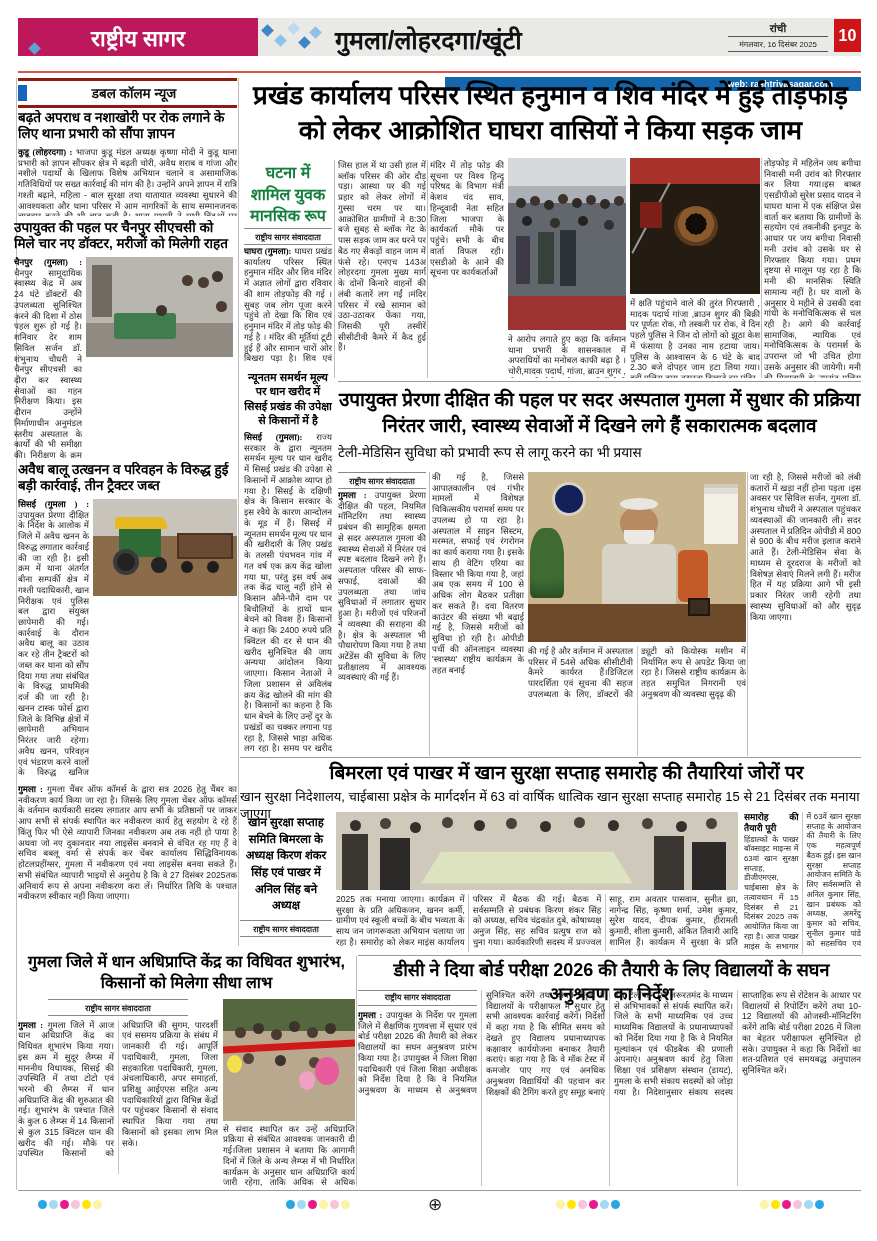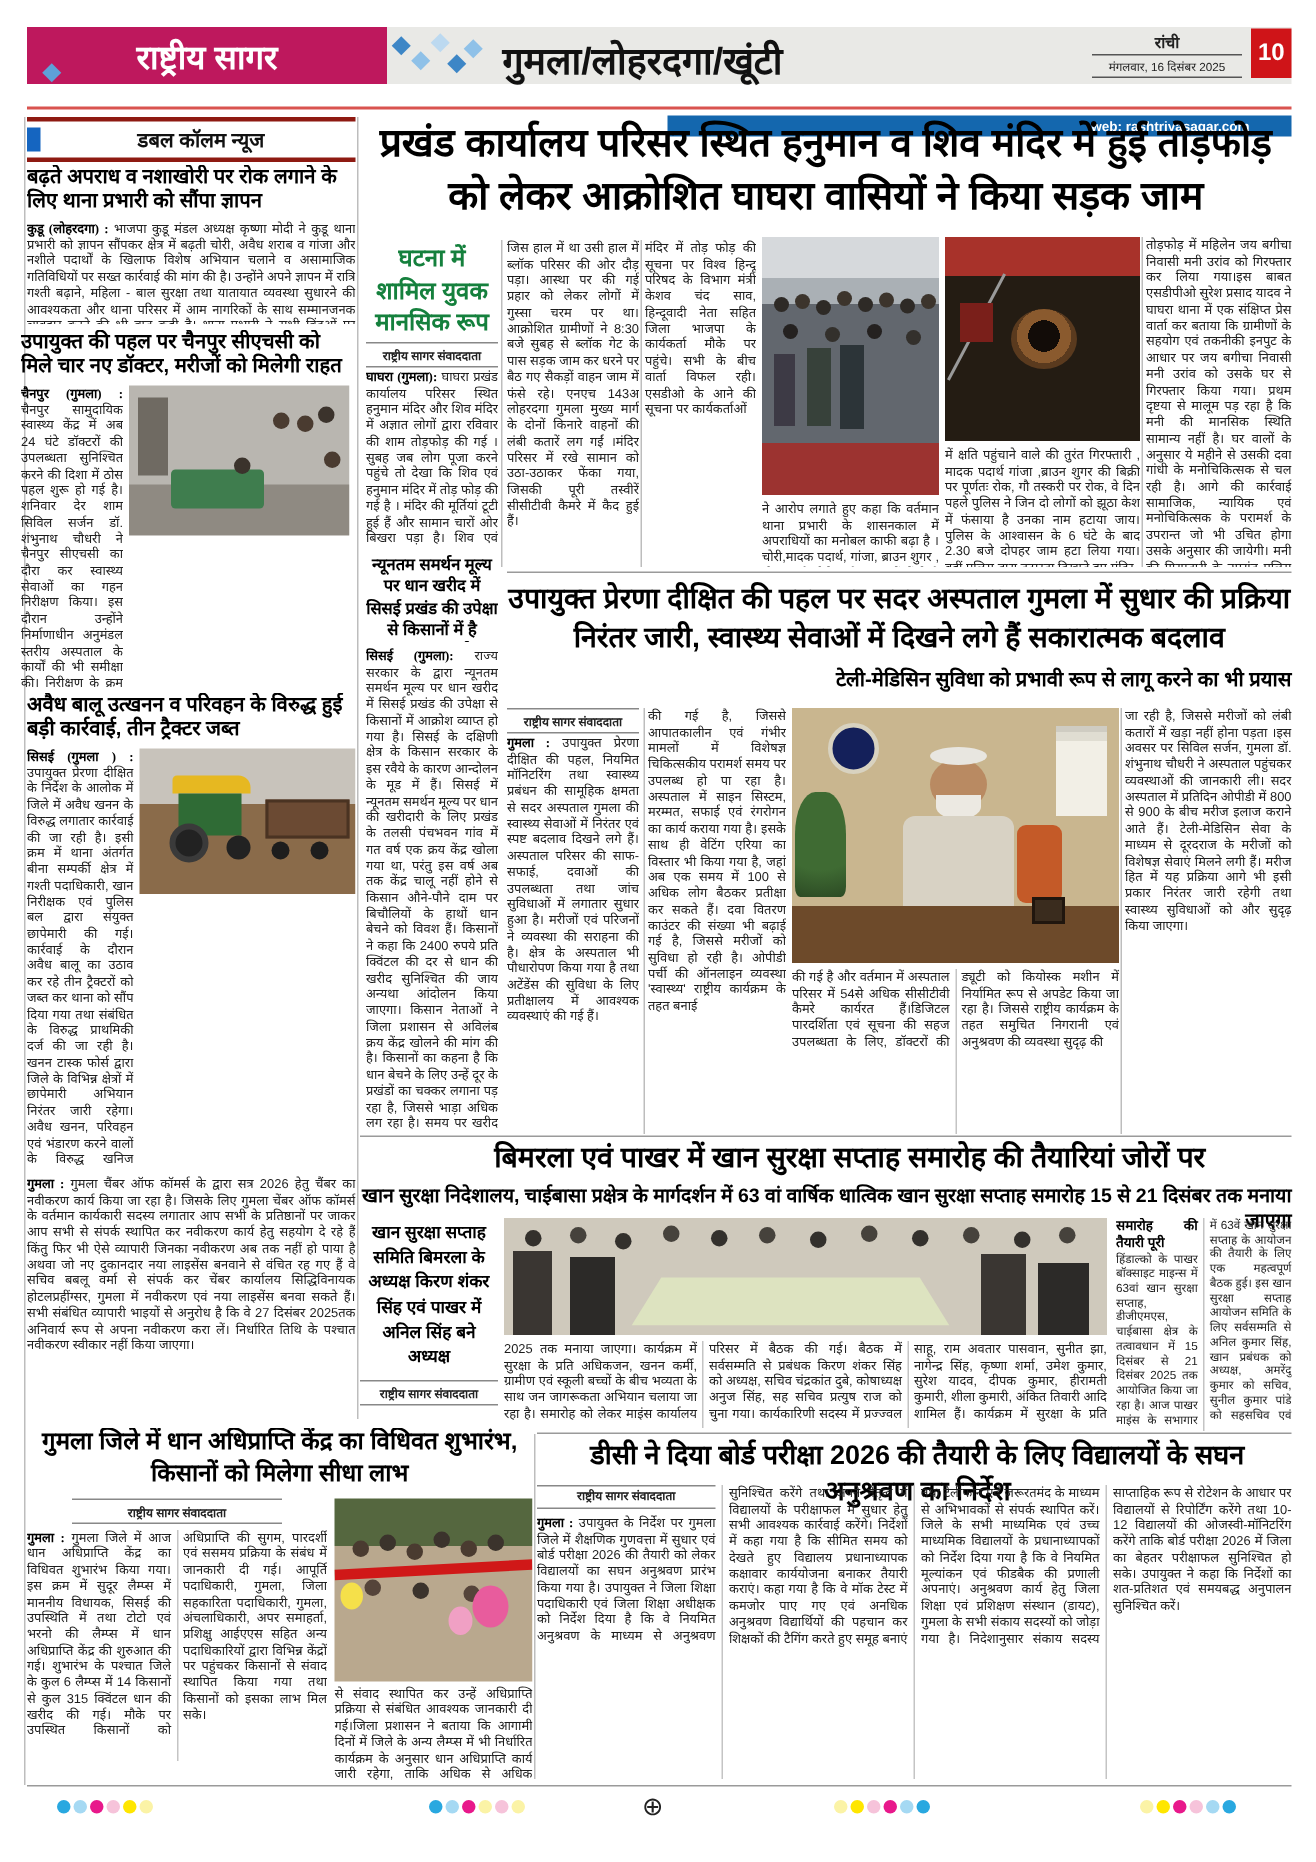--- a/index.html
+++ b/index.html
@@ -20,21 +20,21 @@
   .vr{background:#bdbdbd;}
   .diamond{position:absolute;width:9px;height:9px;transform:rotate(45deg);}
   
   .sec-head{border-top:3px solid #8e1a12;border-bottom:3px solid #8e1a12;display:flex;align-items:center;background:#fff;}
   .sec-bar{width:9px;height:16px;background:#1565c0;margin-right:4px;}
   .sec-title{flex:1;text-align:center;font-weight:800;font-size:13.5px;color:#111;}
   
   .hl-sm{font-weight:800;font-size:13.5px;line-height:1.22;color:#000;margin:0 0 4px 0;}
   .hl-xl{font-weight:800;font-size:26px;line-height:1.35;color:#000;text-align:center;}
   .hl-lg{font-weight:800;font-size:19px;line-height:1.35;color:#000;text-align:center;}
-  .hl-md{font-weight:700;font-size:13px;line-height:1.3;color:#000;text-align:right;}
+  .hl-md{font-weight:400;font-size:13px;line-height:1.3;color:#000;text-align:left;}
   .hl-ctr{font-weight:800;font-size:16px;line-height:1.3;color:#000;text-align:center;}
   .body{font-size:8.6px;line-height:1.25;text-align:justify;color:#1d1d1d;overflow:hidden;margin:0;}
   .body strong{color:#000;font-family:Liberation Serif, serif;}
   .byline{font-size:8px;font-weight:700;text-align:center;border-top:1px solid #888;border-bottom:1px solid #888;padding:2px 0;color:#222;overflow:hidden;white-space:nowrap;}
   .subbox{font-weight:800;font-size:16px;line-height:1.35;text-align:center;color:#15803d;overflow:hidden;}
   .minihead{font-weight:800;font-size:11px;line-height:1.3;text-align:center;color:#000;overflow:hidden;}
   .cols2{column-count:2;column-gap:8px;column-rule:1px solid #c4c4c4;}
   .cols3{column-count:3;column-gap:8px;column-rule:1px solid #c4c4c4;}
   .cols4{column-count:4;column-gap:9px;column-rule:1px solid #c4c4c4;}
   .boldlede{font-weight:800;font-size:11.5px;line-height:1.45;text-align:center;color:#000;}

